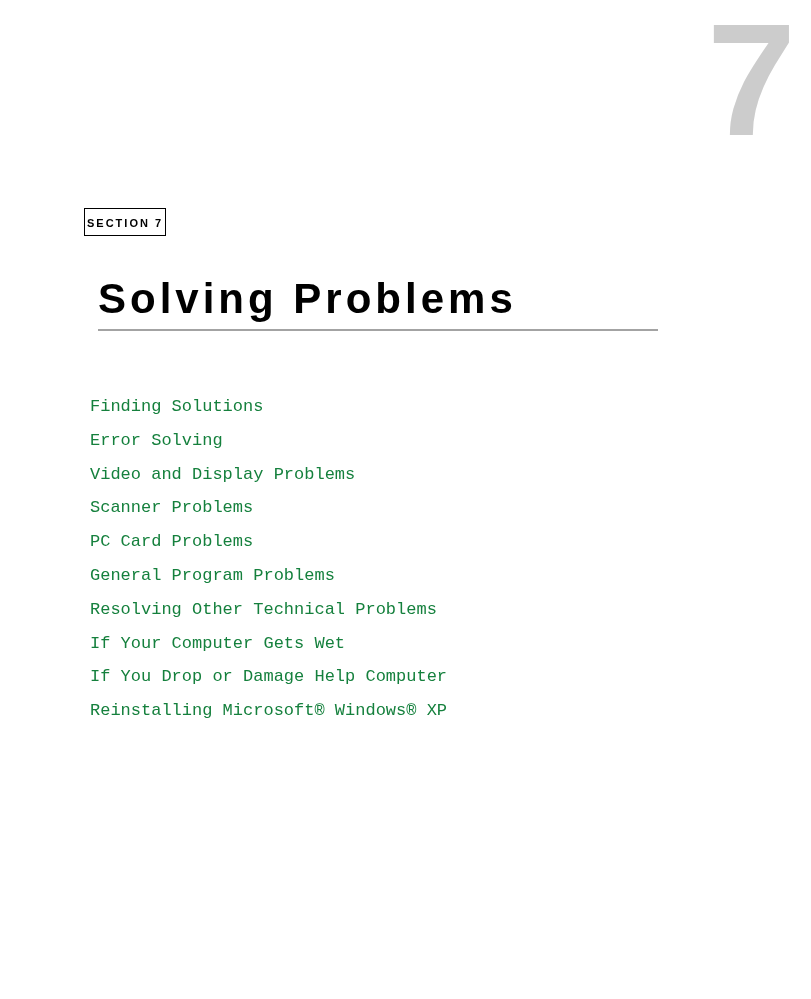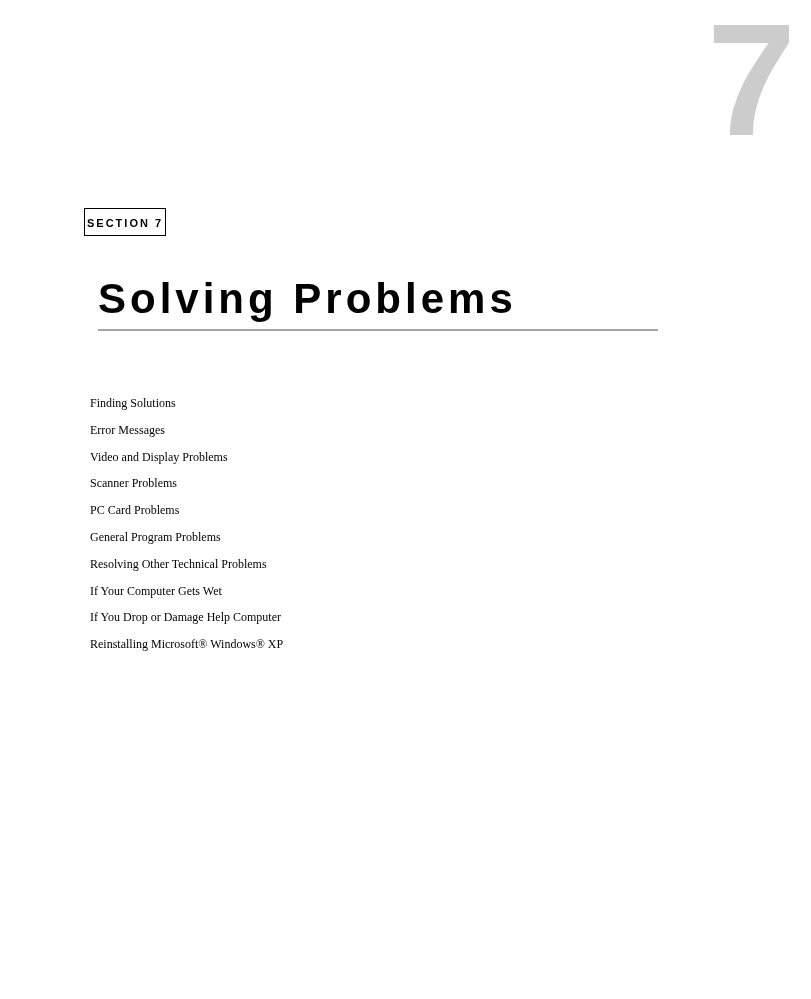--- a/index.html
+++ b/index.html
@@ -74,23 +74,23 @@
 
     
     .toc-list {
       position: absolute;
       top: 395px;
       left: 90px;
       list-style: none;
     }
 
     .toc-list li {
-      font-family: Liberation Serif, serif;
-      font-size: 12px;
-      color: #000000;
+      font-family: Liberation Mono, monospace;
+      font-size: 17px;
+      color: #15803d;
       margin-bottom: 10px;
       line-height: 1.4;
     }
 
     .toc-list li span {
       font-weight: normal;
     }
   </style>
 </head>
 <body>
@@ -100,21 +100,21 @@
   <div class="chapter-number">7</div>
 
   <div class="section-label-box">
     <span class="section-label-text">SECTION 7</span>
   </div>
 
   <div class="main-title">Solving Problems</div>
 
   <ul class="toc-list">
   <li><span>Finding Solutions</span></li>
-      <li><span>Error Messages</span></li>
+      <li><span>Error Solving</span></li>
       <li><span>Video and Display Problems</span></li>
       <li><span>Scanner Problems</span></li>
       <li><span>PC Card Problems</span></li>
       <li><span>General Program Problems</span></li>
       <li><span>Resolving Other Technical Problems</span></li>
       <li><span>If Your Computer Gets Wet</span></li>
       <li><span>If You Drop or Damage Help Computer</span></li>
       <li><span>Reinstalling Microsoft® Windows® XP</span></li>
     </ul>
 

